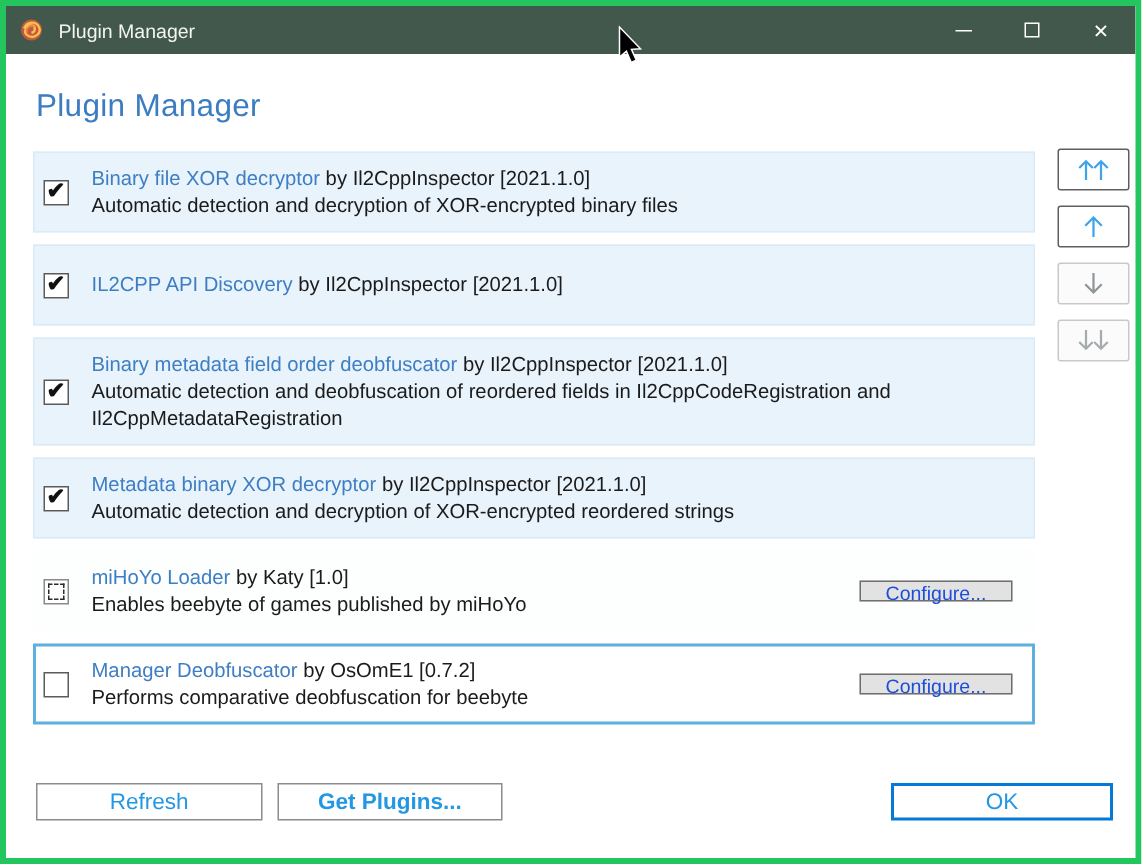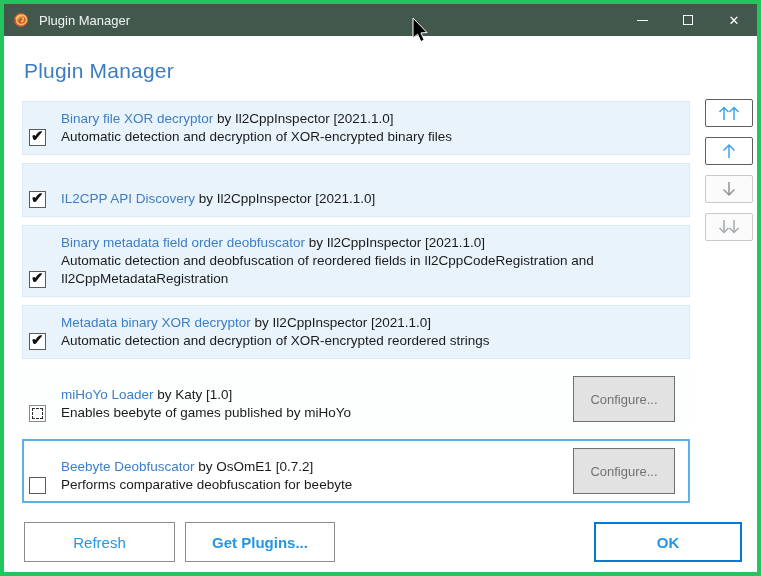--- a/index.html
+++ b/index.html
@@ -33,21 +33,21 @@
     position:absolute; left:20px; top:55px;
     font-size:21px; font-weight:400; color:#3C7CC0; letter-spacing:.2px;
   }
 
   
   .plugin-list{
     position:absolute; left:18px; top:97px; width:668px;
     display:flex; flex-direction:column; gap:8px;
   }
   .plugin-row{
-    display:flex; align-items:flex-end;
+    display:flex; align-items:center;
     background:#E9F3FB; border:1px solid #DAEAF7;
     padding:8px 10px 8px 6px; min-height:54px;
   }
   .plugin-row.plain{ background:#FDFEFE; border-color:transparent; }
   .plugin-row.selected{ background:#FFFFFF; border:2px solid #5EB0E0; padding:7px 9px 7px 5px; }
 
   .checkbox{
     width:17px; height:17px; flex:0 0 auto; margin:0 15px 0 0;
     background:#fff; border:1px solid #5a5a5a; position:relative;
   }
@@ -60,48 +60,48 @@
     content:""; position:absolute; left:2px; top:2px; right:2px; bottom:2px;
     border:1px dashed #2b2b2b;
   }
 
   .plugin-text{ flex:1 1 auto; font-size:13.5px; line-height:18px; color:#1b1b1b; }
   .plugin-name{ color:#3E7EC2; }
   .plugin-desc{ max-width:540px; }
 
   .configure-btn{
     flex:0 0 auto; margin-left:10px; margin-right:4px;
-    width:102px; height:46px;
+    width:102px; height:14px;
     background:#E2E2E2; border:1px solid #6F6F6F;
     font-family:"Liberation Sans", sans-serif;
-    font-size:13px; color:#737373; cursor:pointer;
+    font-size:13px; color:#1d4ed8; cursor:pointer;
   }
 
   
   .reorder-panel{
     position:absolute; left:701px; top:95px; width:48px;
     display:flex; flex-direction:column; gap:10px;
   }
   .reorder-btn{
     width:48px; height:28px; background:#fff;
     border:1px solid #5f5f5f; border-radius:2px;
     display:flex; align-items:center; justify-content:center; cursor:pointer; padding:0;
   }
   .reorder-btn.disabled{ border-color:#c9c9c9; background:#fbfbfb; cursor:default; }
 
   
   .footer-btn{
-    position:absolute; top:518px; height:40px;
+    position:absolute; top:518px; height:25px;
     background:#fff; border:1px solid #8C8C8C;
     font-family:"Liberation Sans", sans-serif;
     font-size:15px; color:#2497E3; cursor:pointer;
   }
   .refresh-btn{ left:20px; width:151px; }
   .get-plugins-btn{ left:181px; width:150px;font-weight:bold; }
-  .ok-btn{ left:590px; width:148px; border:2px solid #0579D7; color:#2497E3;font-weight:bold; }
+  .ok-btn{ left:590px; width:148px; border:2px solid #0579D7; color:#2497E3; }
 
   .cursor{ position:absolute; left:408px; top:13px; pointer-events:none; }
 </style>
 </head>
 <body>
 
 <div class="window">
 
   <div class="titlebar">
     <svg class="app-icon" viewBox="0 0 18 18">
@@ -163,21 +163,21 @@
       <div class="plugin-text">
         <div><span class="plugin-name">miHoYo Loader</span> <span>by Katy [1.0]</span></div>
         <div class="plugin-desc">Enables beebyte of games published by miHoYo</div>
       </div>
       <button class="configure-btn">Configure...</button>
     </div>
 
     <div class="plugin-row selected">
       <span class="checkbox"></span>
       <div class="plugin-text">
-        <div><span class="plugin-name">Beebyte Deobfuscator</span> <span>by OsOmE1 [0.7.2]</span></div>
+        <div><span class="plugin-name">Manager Deobfuscator</span> <span>by OsOmE1 [0.7.2]</span></div>
         <div class="plugin-desc">Performs comparative deobfuscation for beebyte</div>
       </div>
       <button class="configure-btn">Configure...</button>
     </div>
 
   </div>
 
   <div class="reorder-panel">
     <button class="reorder-btn">
       <svg width="26" height="18" viewBox="0 0 26 18">

